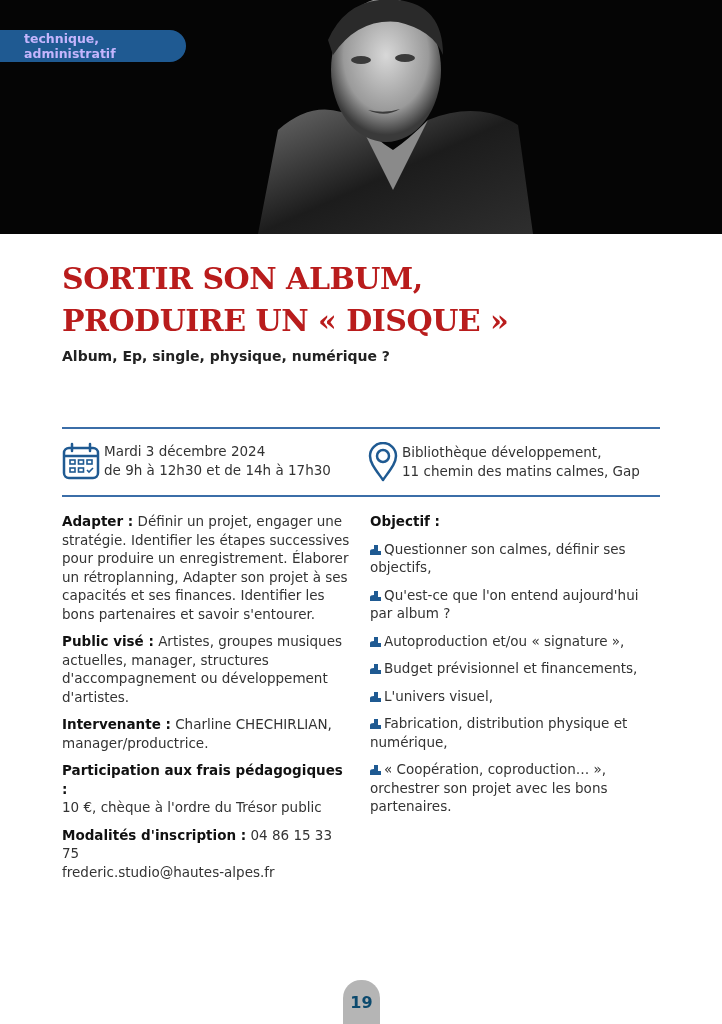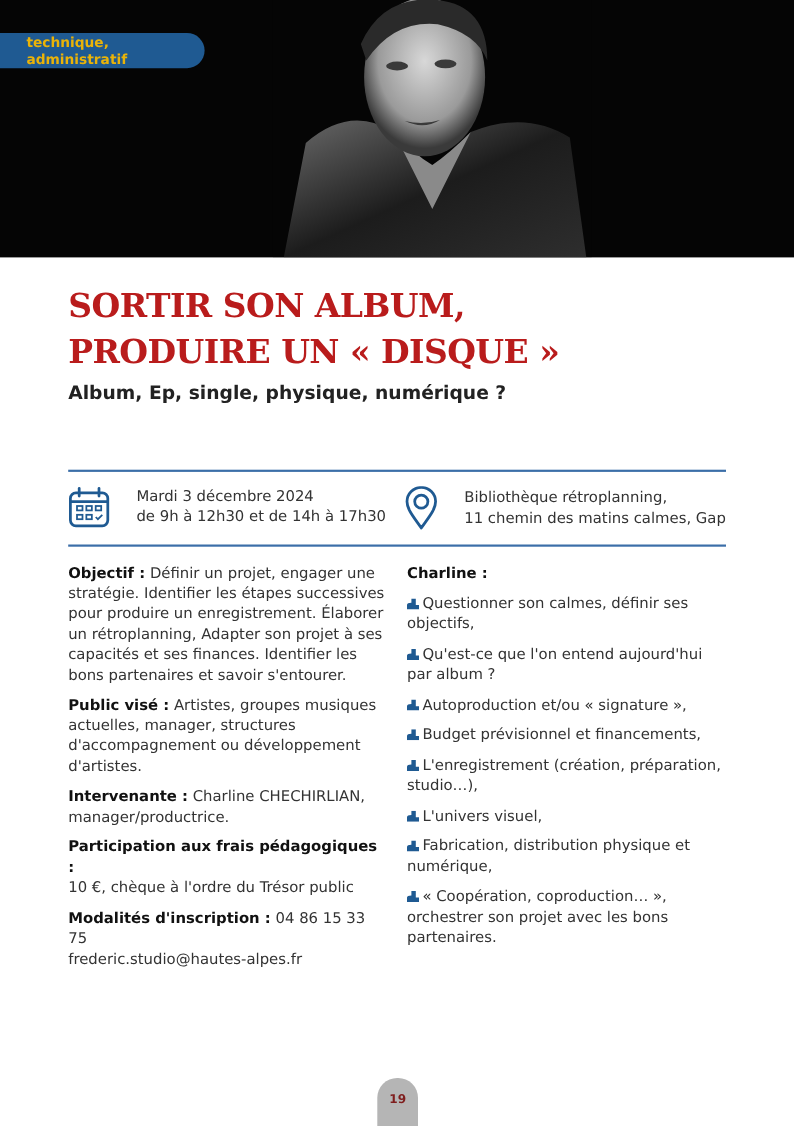--- a/index.html
+++ b/index.html
@@ -4,51 +4,51 @@
 <style>
   * { box-sizing: border-box; margin: 0; padding: 0; }
   html, body { width: 722px; height: 1024px; background: #ffffff; overflow: hidden; }
   body { position: relative; font-family: "DejaVu Sans", sans-serif; color: #2a2a2a; }
 
   .hero { position: absolute; left: 0; top: 0; width: 722px; height: 234px; background: #050505; overflow: hidden; }
   .photo { position: absolute; left: 248px; top: 0; width: 290px; height: 234px; }
   .category-pill {
     position: absolute; left: 0; top: 30px; height: 32px; width: 186px;
     background: #1f5a92; border-radius: 0 16px 16px 0;
-    color: #eab308; font-size: 12.5px; font-weight: bold;
+    color: #c4b5fd; font-size: 12.5px; font-weight: bold;
     display: flex; align-items: center; padding-left: 24px;
     font-family: "DejaVu Sans", sans-serif;
   }
 
   .title { position: absolute; left: 62px; top: 258px; width: 620px;
     font-family: "DejaVu Serif", serif; font-weight: bold; color: #b91c1c;
     font-size: 30px; line-height: 42px; letter-spacing: -0.5px; }
-  .subtitle { position: absolute; left: 62px; top: 348px; font-size: 17px; font-weight: bold; color: #222; }
+  .subtitle { position: absolute; left: 62px; top: 348px; font-size: 14px; font-weight: bold; color: #222; }
 
   .rule { position: absolute; left: 62px; width: 598px; height: 2px; background: #3b6ea8; }
   .rule.top { top: 427px; }
   .rule.bottom { top: 495px; }
 
-  .info { position: absolute; top: 442px; display: flex; align-items: center; gap: 24px; }
+  .info { position: absolute; top: 442px; display: flex; align-items: center; gap: 4px; }
   .info.date { left: 62px; }
   .info.place { left: 368px; }
   .info-text { font-size: 13.5px; line-height: 19px; color: #333; }
 
   .col { position: absolute; top: 512px; width: 290px; font-size: 13.5px; line-height: 18.5px; color: #333; }
   .col.left { left: 62px; }
   .col.right { left: 370px; }
   .block { margin-bottom: 9px; }
   .lbl { font-weight: bold; color: #111; }
   .prog-title { font-weight: bold; color: #111; margin-bottom: 9px; }
   .prog-item { margin-bottom: 9px; }
   .bullet { display: inline-block; width: 11px; height: 10px; vertical-align: -1px; margin-right: 3px; }
 
   .page-tab { position: absolute; left: 343px; top: 980px; width: 37px; height: 44px;
-    background: #b5b5b5; border-radius: 18px 18px 0 0; color: #7f1d1d; font-weight: bold;
-    font-size: 11px; display: flex; justify-content: center; padding-top: 13px; }
+    background: #b5b5b5; border-radius: 18px 18px 0 0; color: #0c4a6e; font-weight: bold;
+    font-size: 16px; display: flex; justify-content: center; padding-top: 13px; }
 </style>
 </head>
 <body>
 
 <div class="hero">
   <svg class="photo" viewBox="0 0 290 234">
     <defs>
       <radialGradient id="face" cx="50%" cy="40%" r="55%">
         <stop offset="0%" stop-color="#d8d8d8"></stop>
         <stop offset="70%" stop-color="#9a9a9a"></stop>
@@ -98,49 +98,49 @@
     <div>de 9h à 12h30 et de 14h à 17h30</div>
   </div>
 </div>
 
 <div class="info place">
   <svg width="30" height="40" viewBox="0 0 30 40">
     <path d="M15 38 C8 28 2 21 2 14 A13 13 0 0 1 28 14 C28 21 22 28 15 38 Z" fill="none" stroke="#1f5a92" stroke-width="2.5" stroke-linejoin="round"></path>
     <circle cx="15" cy="14" r="6" fill="none" stroke="#1f5a92" stroke-width="2.5"></circle>
   </svg>
   <div class="info-text">
-    <div>Bibliothèque rétroplanning,</div>
+    <div>Bibliothèque développement,</div>
     <div>11 chemin des matins calmes, Gap</div>
   </div>
 </div>
 
 <div class="rule bottom"></div>
 
 <div class="col left">
   <p class="block">
-    <span class="lbl">Objectif :</span><span> Définir un projet, engager une stratégie. Identifier les étapes successives pour produire un enregistrement. Élaborer un rétroplanning, Adapter son projet à ses capacités et ses finances. Identifier les bons partenaires et savoir s'entourer.</span>
+    <span class="lbl">Adapter :</span><span> Définir un projet, engager une stratégie. Identifier les étapes successives pour produire un enregistrement. Élaborer un rétroplanning, Adapter son projet à ses capacités et ses finances. Identifier les bons partenaires et savoir s'entourer.</span>
   </p>
   <p class="block">
     <span class="lbl">Public visé :</span><span> Artistes, groupes musiques actuelles, manager, structures d'accompagnement ou développement d'artistes.</span>
   </p>
   <p class="block">
     <span class="lbl">Intervenante :</span><span> Charline CHECHIRLIAN, manager/productrice.</span>
   </p>
   <p class="block">
     <span class="lbl">Participation aux frais pédagogiques :</span><br>
     <span>10 €, chèque à l'ordre du Trésor public</span>
   </p>
   <p class="block">
     <span class="lbl">Modalités d'inscription :</span><span> 04 86 15 33 75</span><br>
     <span>frederic.studio@hautes-alpes.fr</span>
   </p>
 </div>
 
 <div class="col right">
-  <div class="prog-title">Charline :</div>
+  <div class="prog-title">Objectif :</div>
   <div id="prog-list">
       <p class="prog-item">
     <svg class="bullet" viewBox="0 0 11 10">
       <path d="M4 0 H8 V6 H11 V10 H0 V6 Q0 4 4 4 Z" fill="#1f5a92"></path>
     </svg><span>Questionner son calmes, définir ses objectifs,</span>
   </p>
       <p class="prog-item">
     <svg class="bullet" viewBox="0 0 11 10">
       <path d="M4 0 H8 V6 H11 V10 H0 V6 Q0 4 4 4 Z" fill="#1f5a92"></path>
     </svg><span>Qu'est-ce que l'on entend aujourd'hui par album ?</span>
@@ -151,25 +151,20 @@
     </svg><span>Autoproduction et/ou « signature »,</span>
   </p>
       <p class="prog-item">
     <svg class="bullet" viewBox="0 0 11 10">
       <path d="M4 0 H8 V6 H11 V10 H0 V6 Q0 4 4 4 Z" fill="#1f5a92"></path>
     </svg><span>Budget prévisionnel et financements,</span>
   </p>
       <p class="prog-item">
     <svg class="bullet" viewBox="0 0 11 10">
       <path d="M4 0 H8 V6 H11 V10 H0 V6 Q0 4 4 4 Z" fill="#1f5a92"></path>
-    </svg><span>L'enregistrement (création, préparation, studio…),</span>
-  </p>
-      <p class="prog-item">
-    <svg class="bullet" viewBox="0 0 11 10">
-      <path d="M4 0 H8 V6 H11 V10 H0 V6 Q0 4 4 4 Z" fill="#1f5a92"></path>
     </svg><span>L'univers visuel,</span>
   </p>
       <p class="prog-item">
     <svg class="bullet" viewBox="0 0 11 10">
       <path d="M4 0 H8 V6 H11 V10 H0 V6 Q0 4 4 4 Z" fill="#1f5a92"></path>
     </svg><span>Fabrication, distribution physique et numérique,</span>
   </p>
       <p class="prog-item">
     <svg class="bullet" viewBox="0 0 11 10">
       <path d="M4 0 H8 V6 H11 V10 H0 V6 Q0 4 4 4 Z" fill="#1f5a92"></path>

